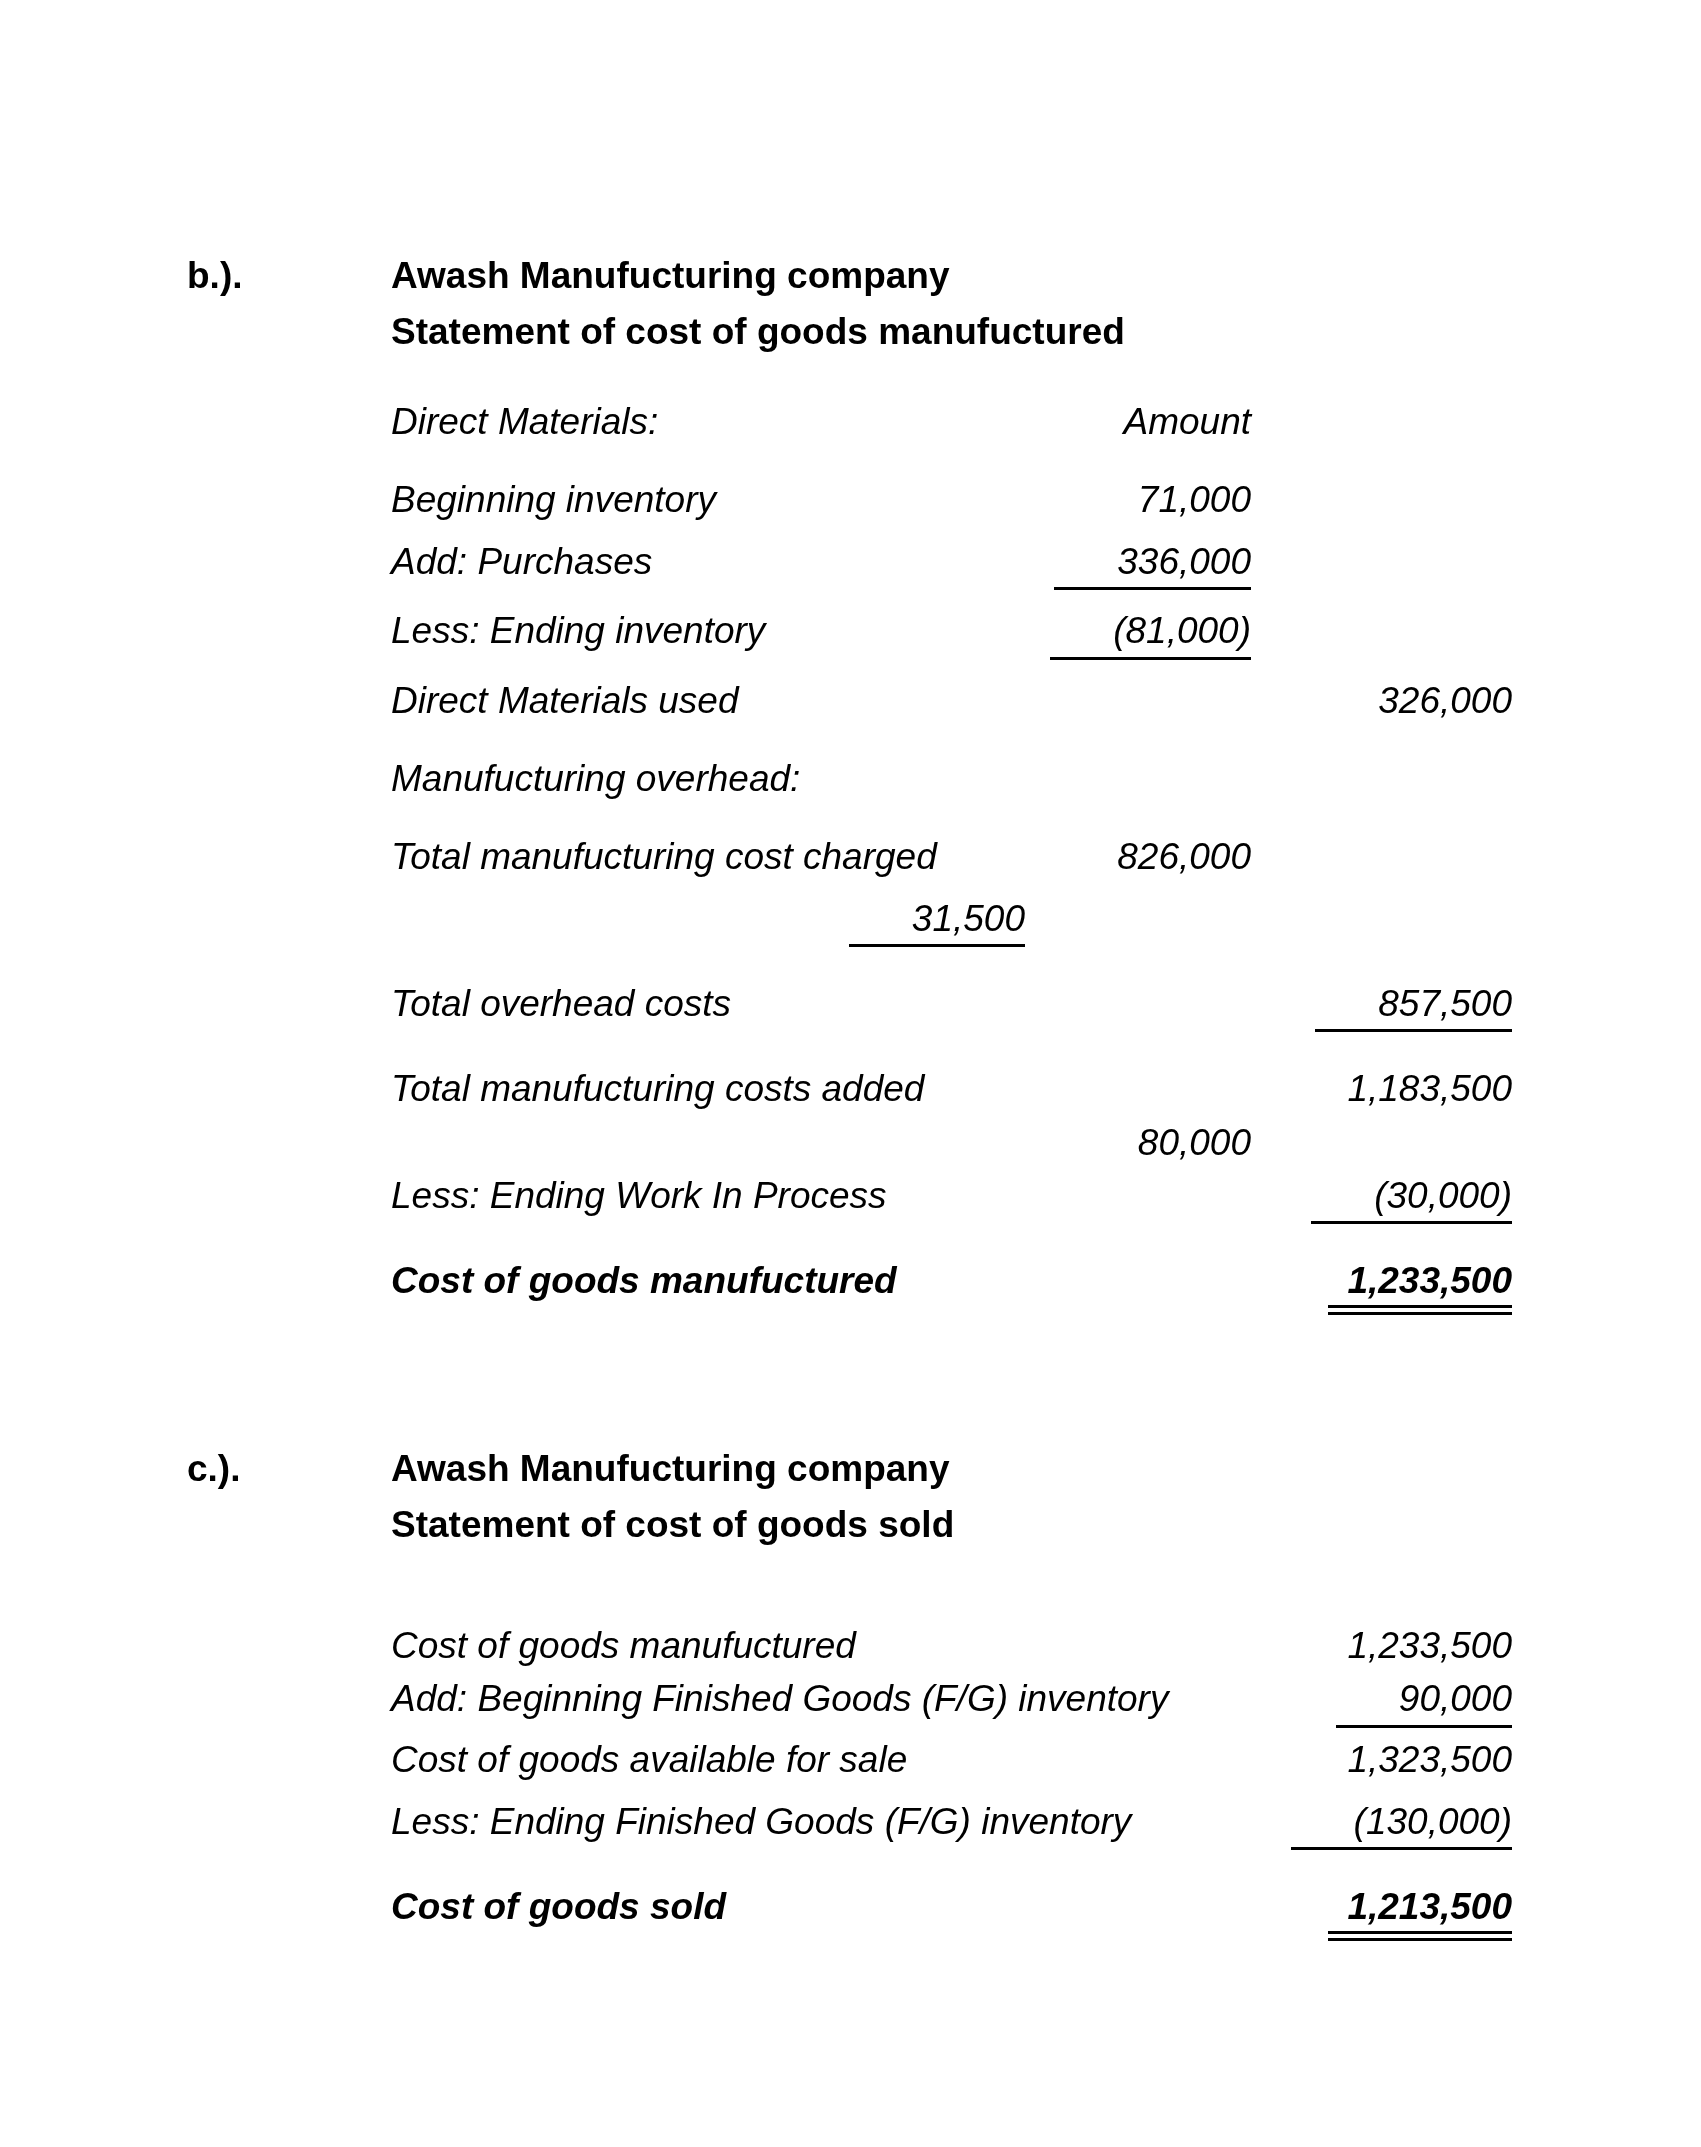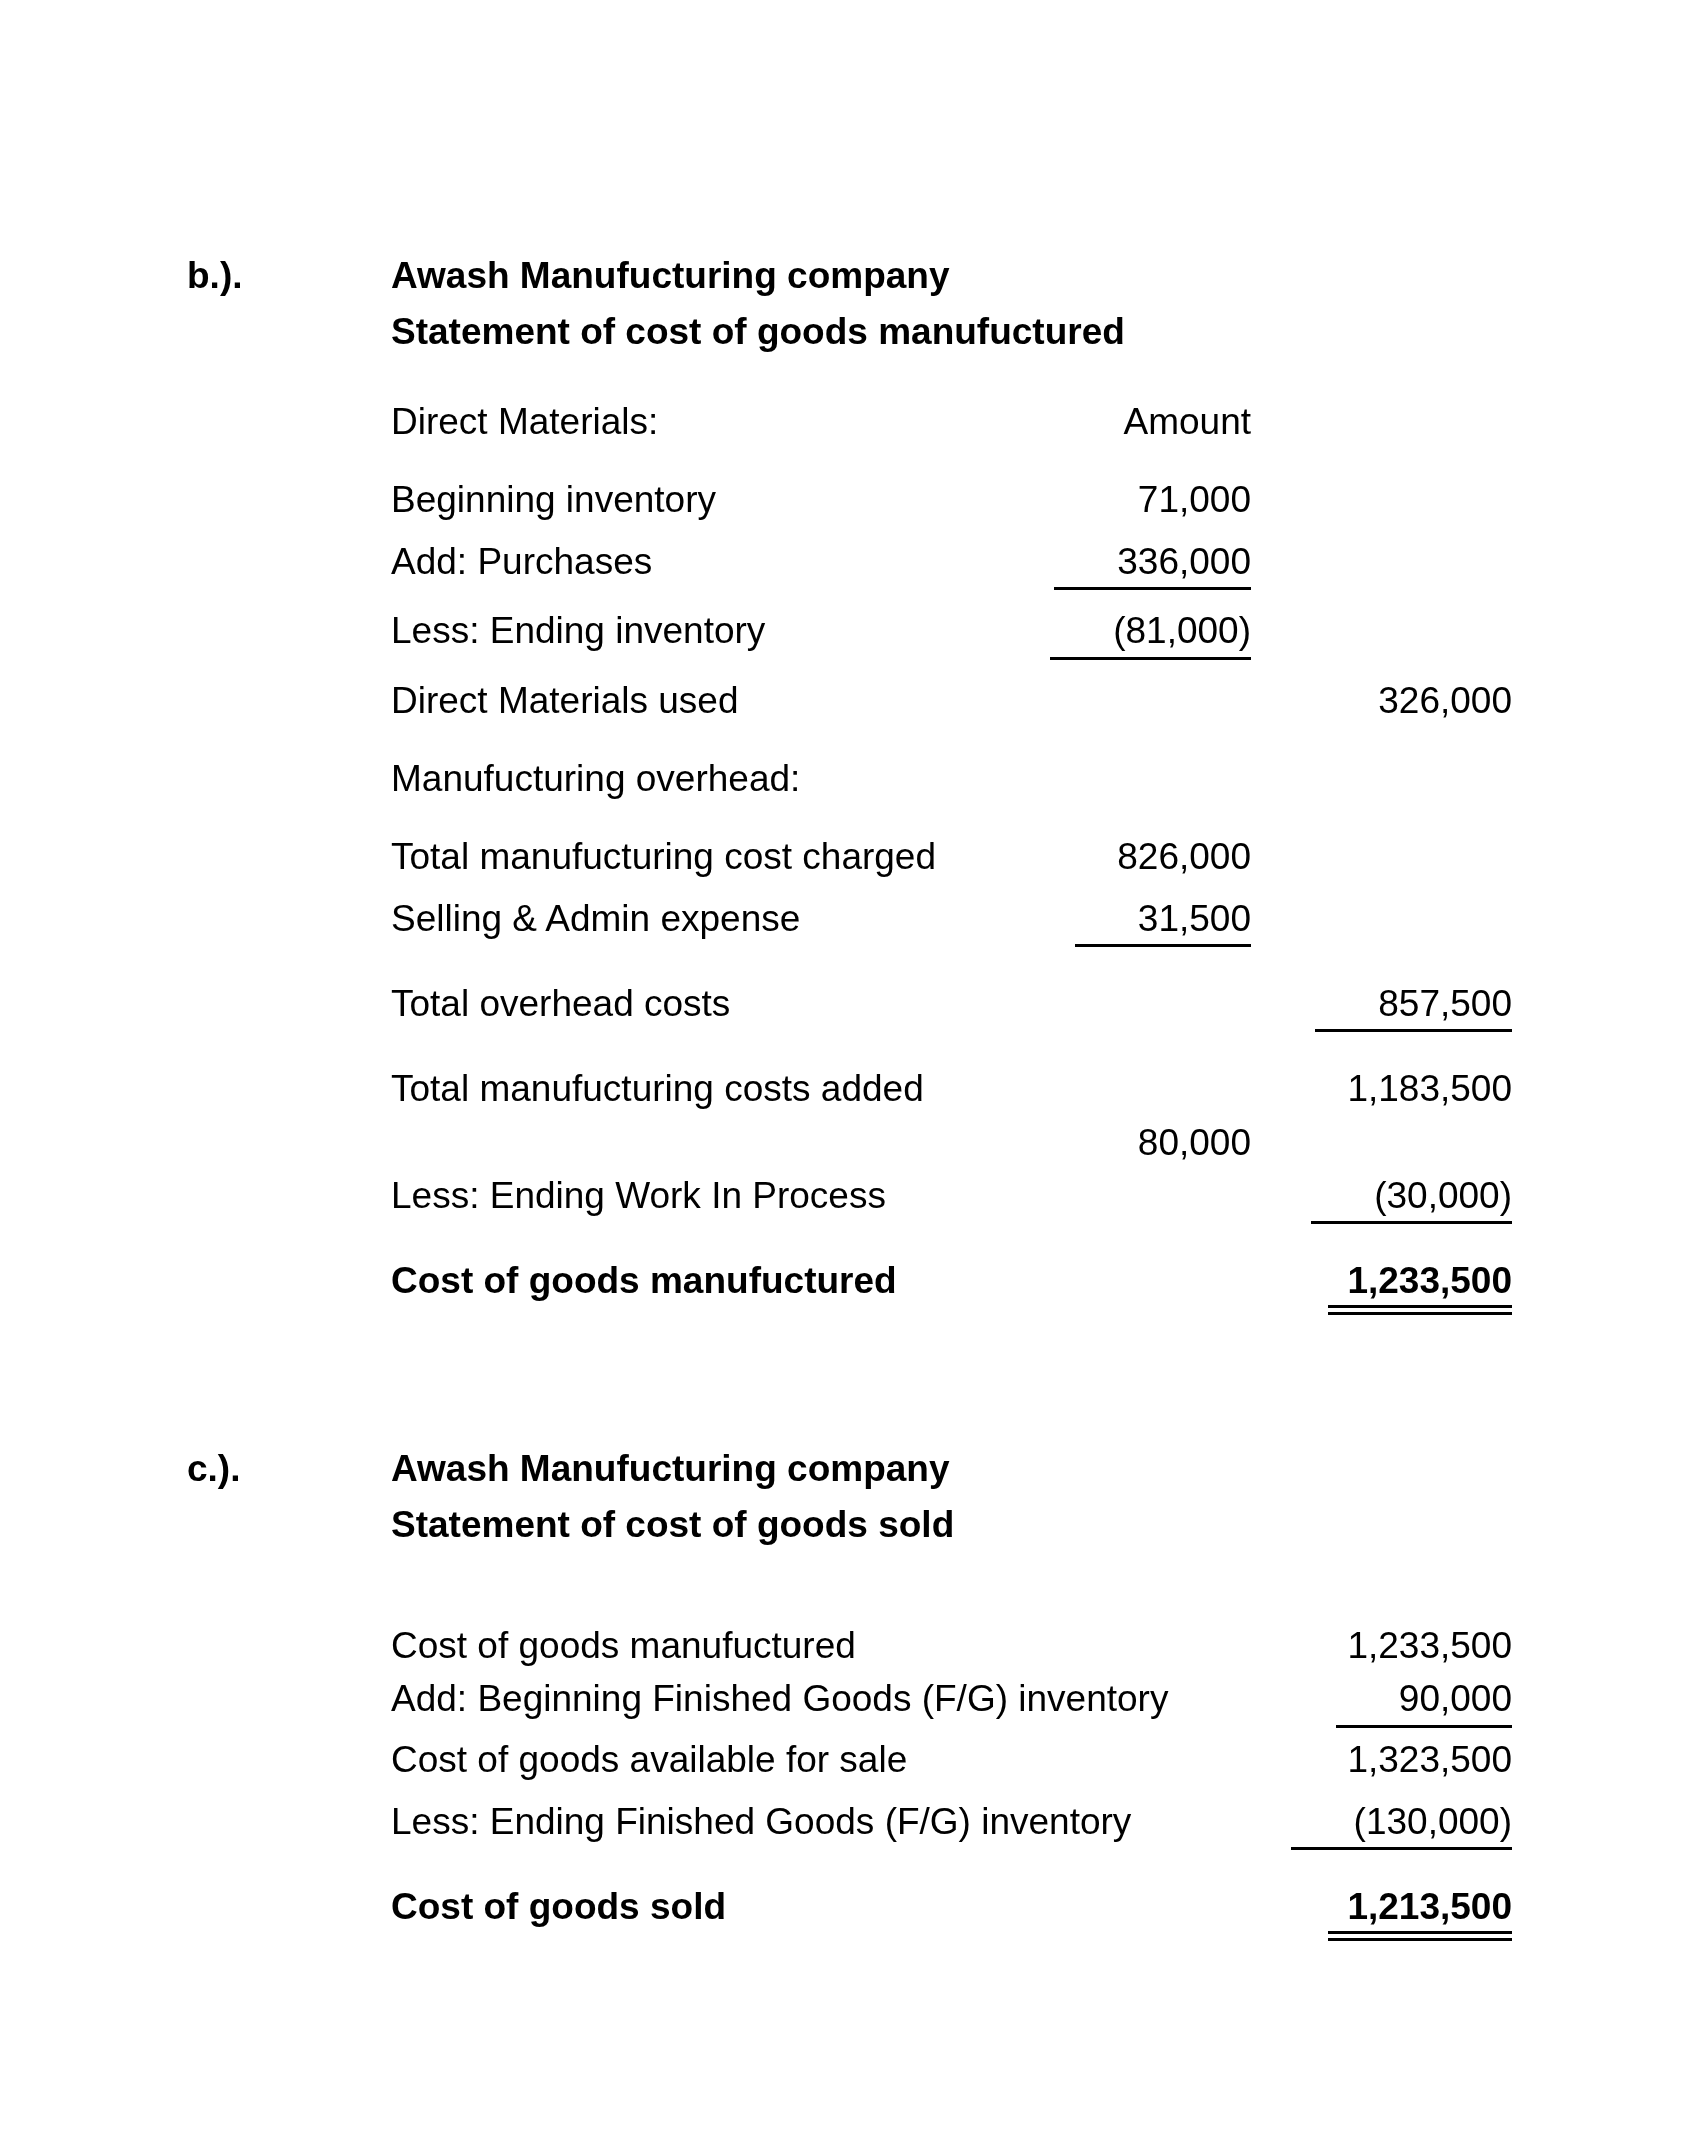--- a/index.html
+++ b/index.html
@@ -26,21 +26,21 @@
     line-height: 56px;
     white-space: nowrap;
   }
   .titles { flex: 1; }
   .title {
     font-size: 37px;
     font-weight: bold;
     line-height: 56px;
     white-space: nowrap;
   }
-  .content { margin-left: 204px; width: 1121px; }
+  .content { margin-left: 204px; width: 1121px; font-style: italic; }
   .row {
     display: grid;
     grid-template-columns: 634px 226px 261px;
     font-size: 37px;
     line-height: 43px;
     margin-top: 19px;
   }
   .m-sm { margin-top: 10.4px; }
   .m-md { margin-top: 19px; }
   .m-lg { margin-top: 35px; }
@@ -121,21 +121,20 @@
         <div class="cell amt"></div>
       </div>
 
       <div class="row m-lg">
         <div class="cell label">Total manufucturing cost charged</div>
         <div class="cell amt">826,000</div>
         <div class="cell amt"></div>
       </div>
 
       <div class="row m-md">
-        <div class="cell label">Selling &amp; Admin expense</div>
         <div class="cell amt"><span class="u">31,500</span></div>
         <div class="cell amt"></div>
       </div>
 
       <div class="row m-lg">
         <div class="cell label">Total overhead costs</div>
         <div class="cell amt"></div>
         <div class="cell amt"><span class="u">857,500</span></div>
       </div>
 

